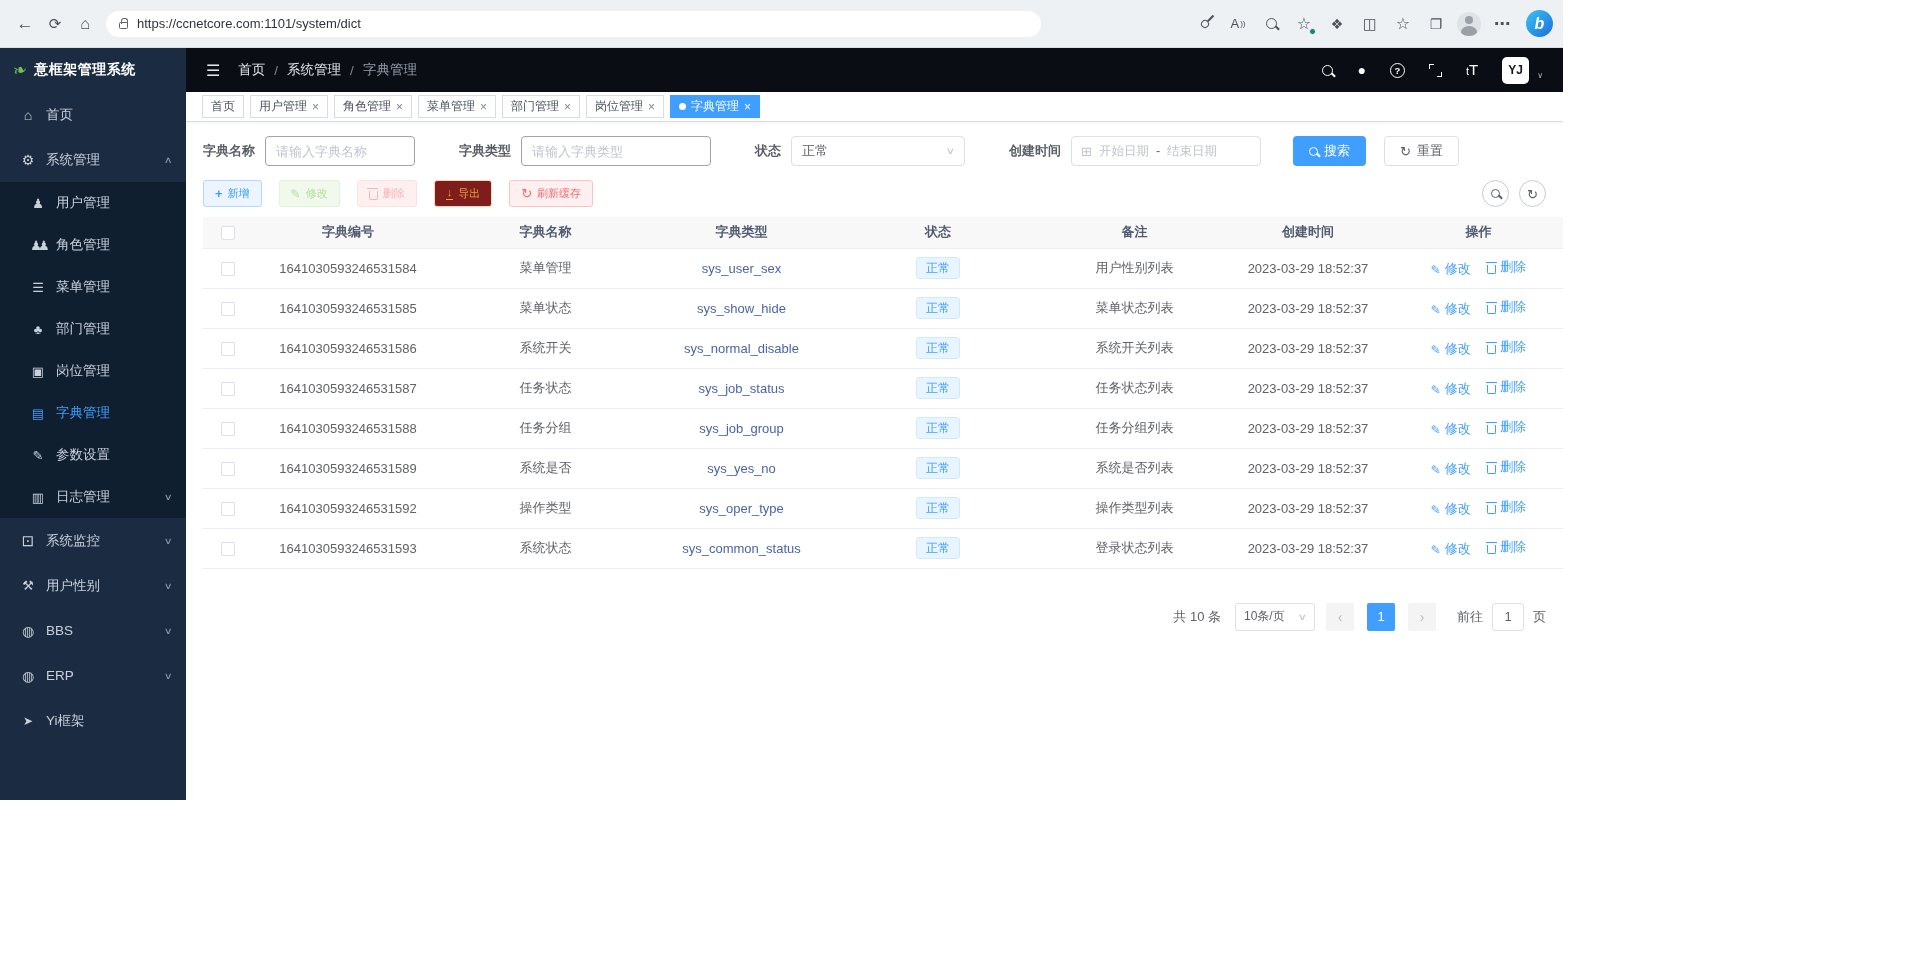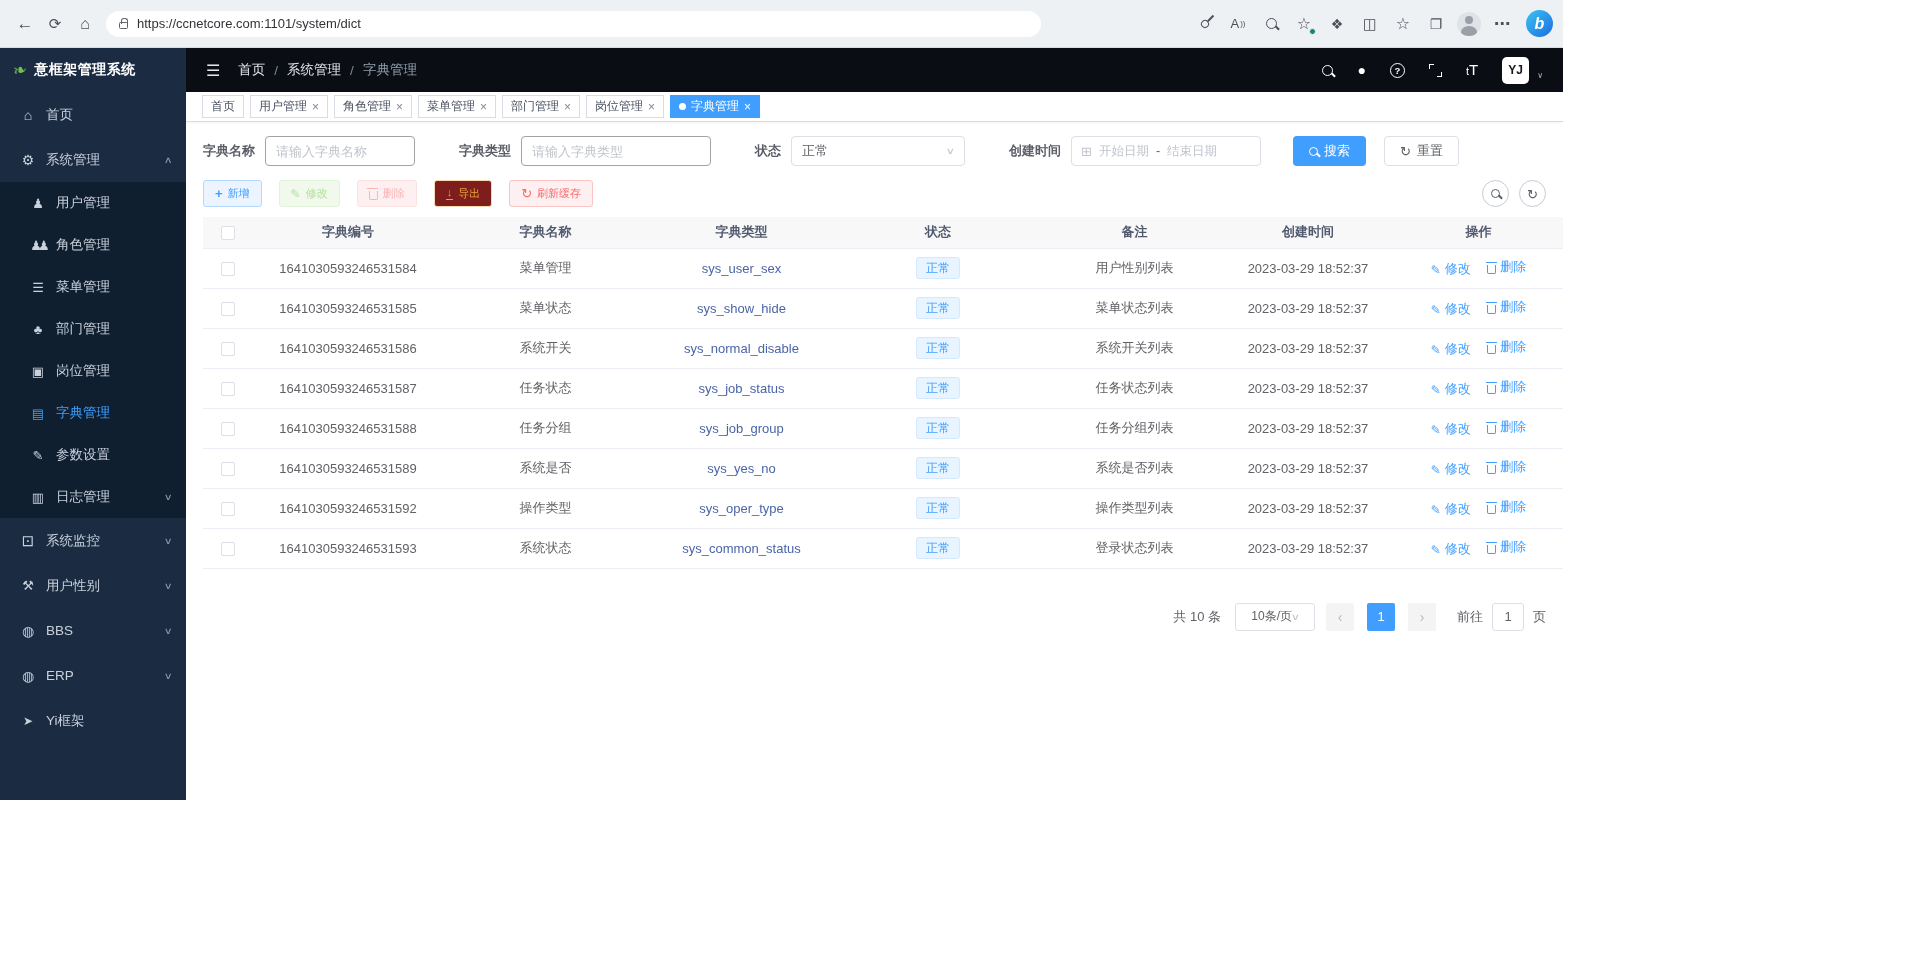--- a/index.html
+++ b/index.html
@@ -141,21 +141,21 @@
 .dict-table td{height:40px;border-bottom:1px solid #ebeef5;text-align:center;vertical-align:middle;white-space:nowrap;overflow:hidden}
 .cb{display:inline-block;width:14px;height:14px;border:1px solid #dcdfe6;border-radius:2px;background:#fff;vertical-align:middle;cursor:pointer}
 .tlink{color:#4a64a8;cursor:pointer;text-decoration:none}
 .tag{display:inline-block;background:#e8f4ff;border:1px solid #d3e9ff;color:#409eff;font-size:12px;padding:2px 9px;border-radius:3px;line-height:1.4}
 .op{color:#409eff;display:inline-flex;align-items:center;gap:4px;cursor:pointer;text-decoration:none}
 .op + .op{margin-left:13px}
 
 
 .pager{display:flex;align-items:center;justify-content:flex-end;gap:9px;margin-top:34px;font-size:13px;color:#606266}
 .p-total{margin-right:5px}
-.p-size{width:80px;height:28px;border:1px solid #dcdfe6;border-radius:3px;display:flex;align-items:center;justify-content:center;padding:0 8px;font-size:12px;cursor:pointer;background:#fff}
+.p-size{width:80px;height:28px;border:1px solid #dcdfe6;border-radius:3px;display:flex;align-items:center;justify-content:space-between;padding:0 8px;font-size:12px;cursor:pointer;background:#fff}
 .p-btn{min-width:28px;height:28px;border:none;background:#f4f4f5;color:#b6bac2;border-radius:2px;font-size:14px;cursor:pointer;margin:0 2px}
 .p-btn.prev::before{content:"‹"}
 .p-btn.next::before{content:"›"}
 .p-btn.cur{background:#409eff;color:#fff;font-size:13px}
 .p-goto{margin-left:10px}
 .p-input{width:32px;height:28px;border:1px solid #dcdfe6;border-radius:3px;text-align:center;font-size:13px;color:#606266;outline:none}
 </style>
 </head>
 <body>
 

